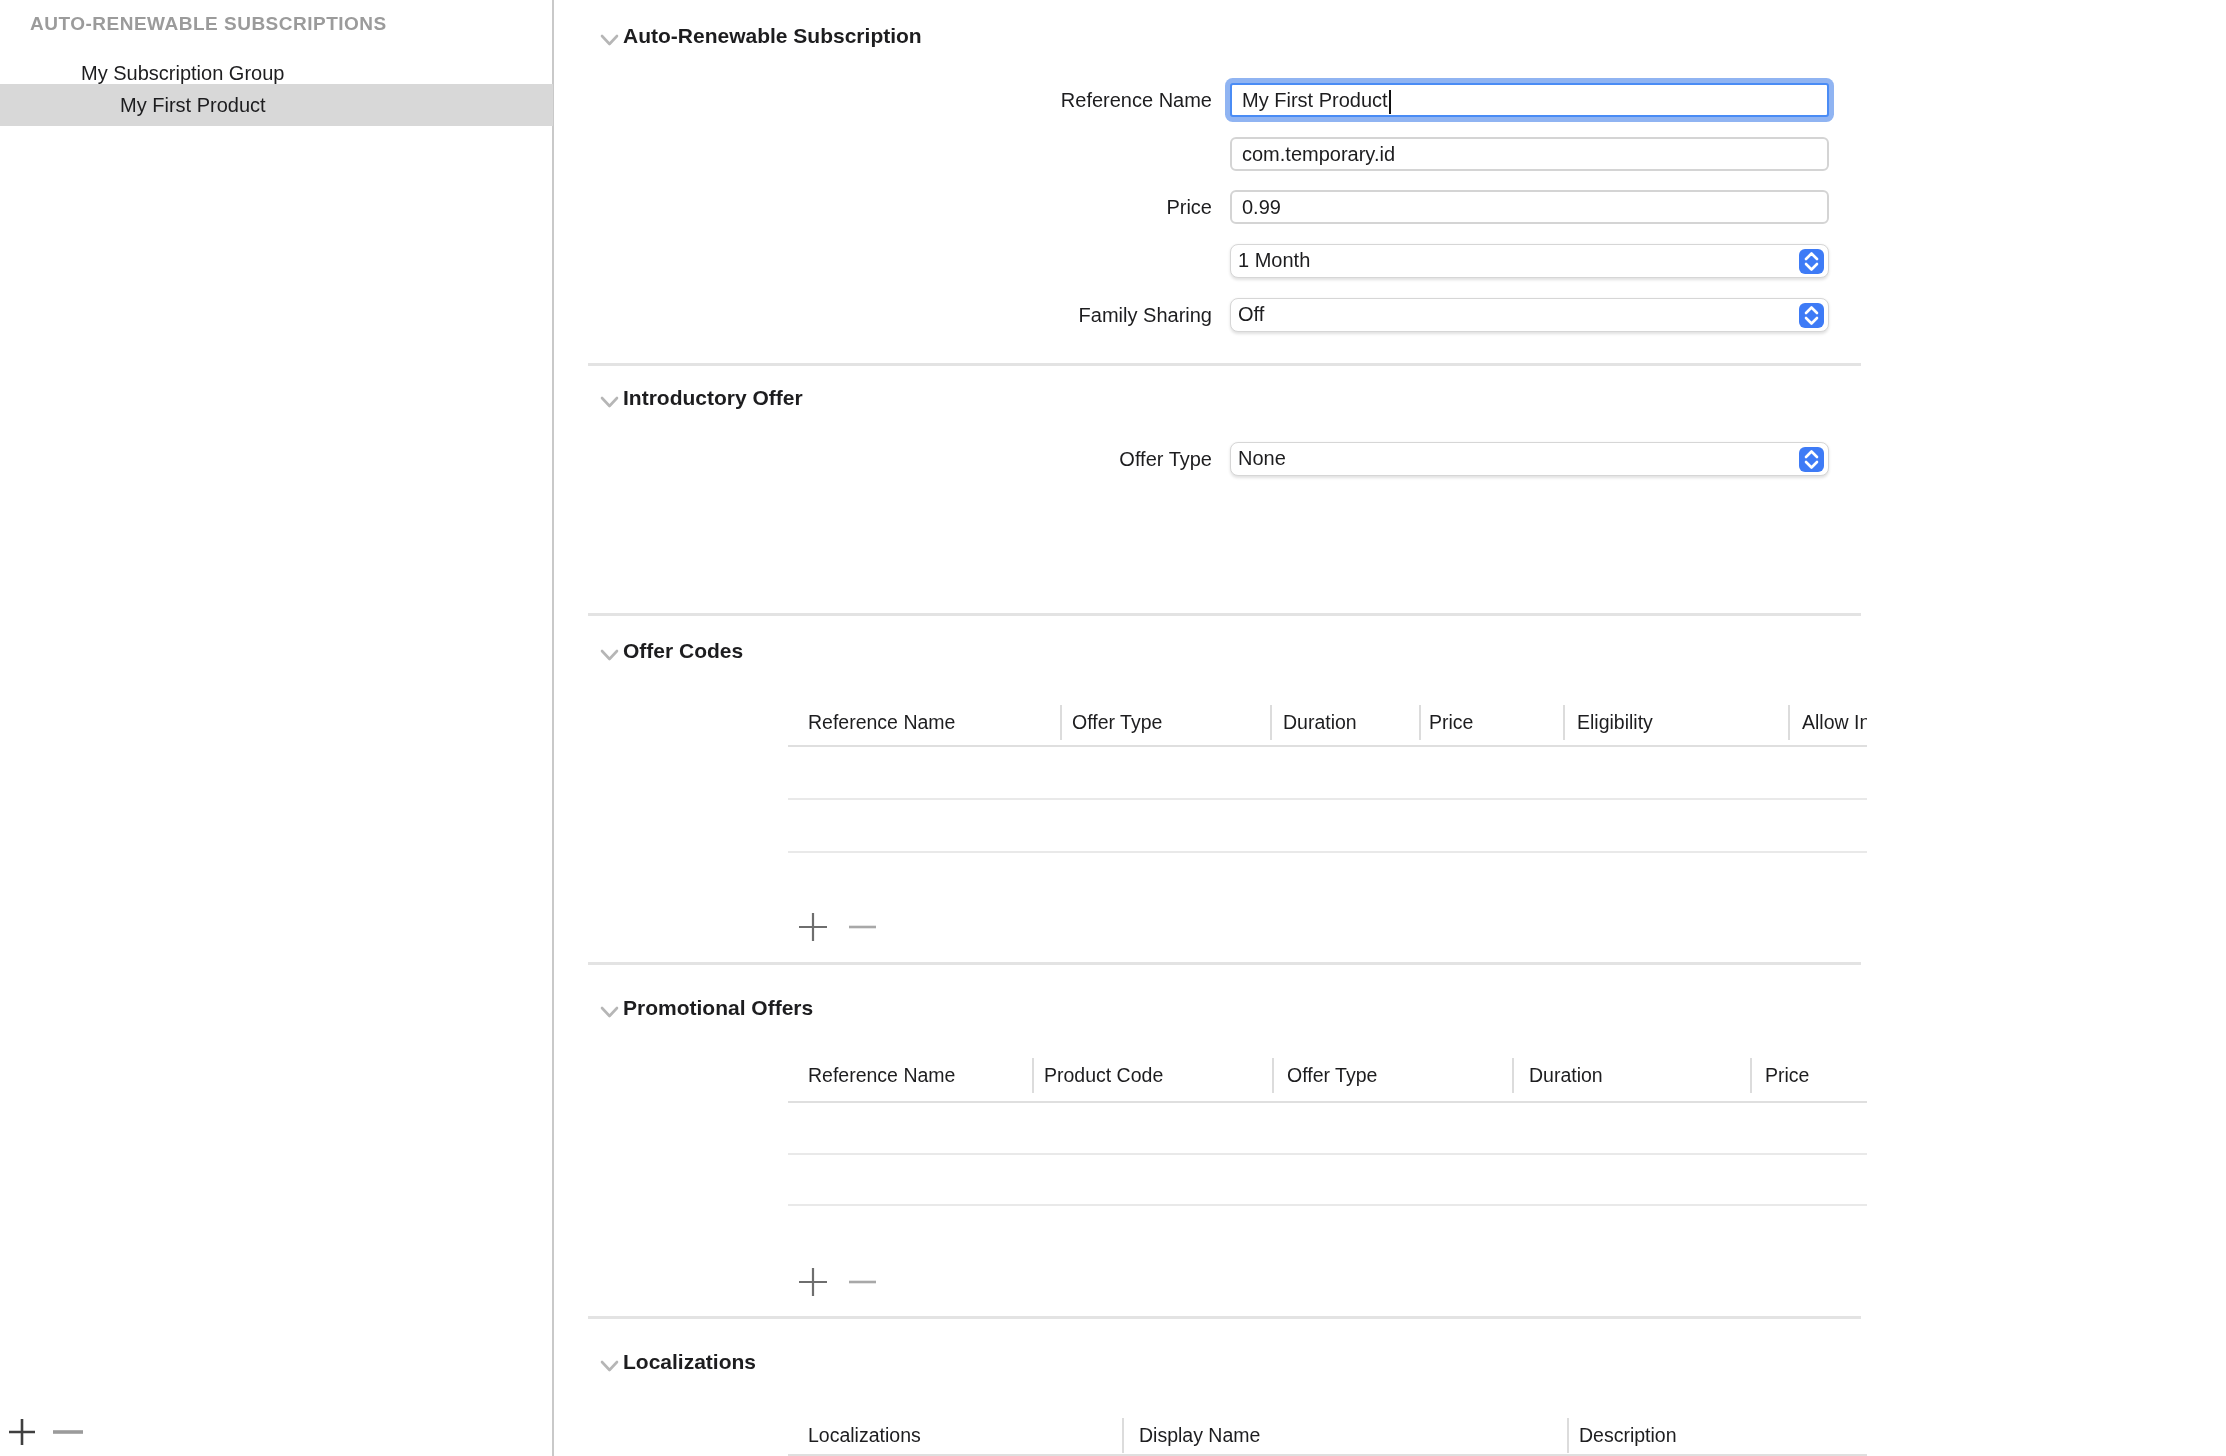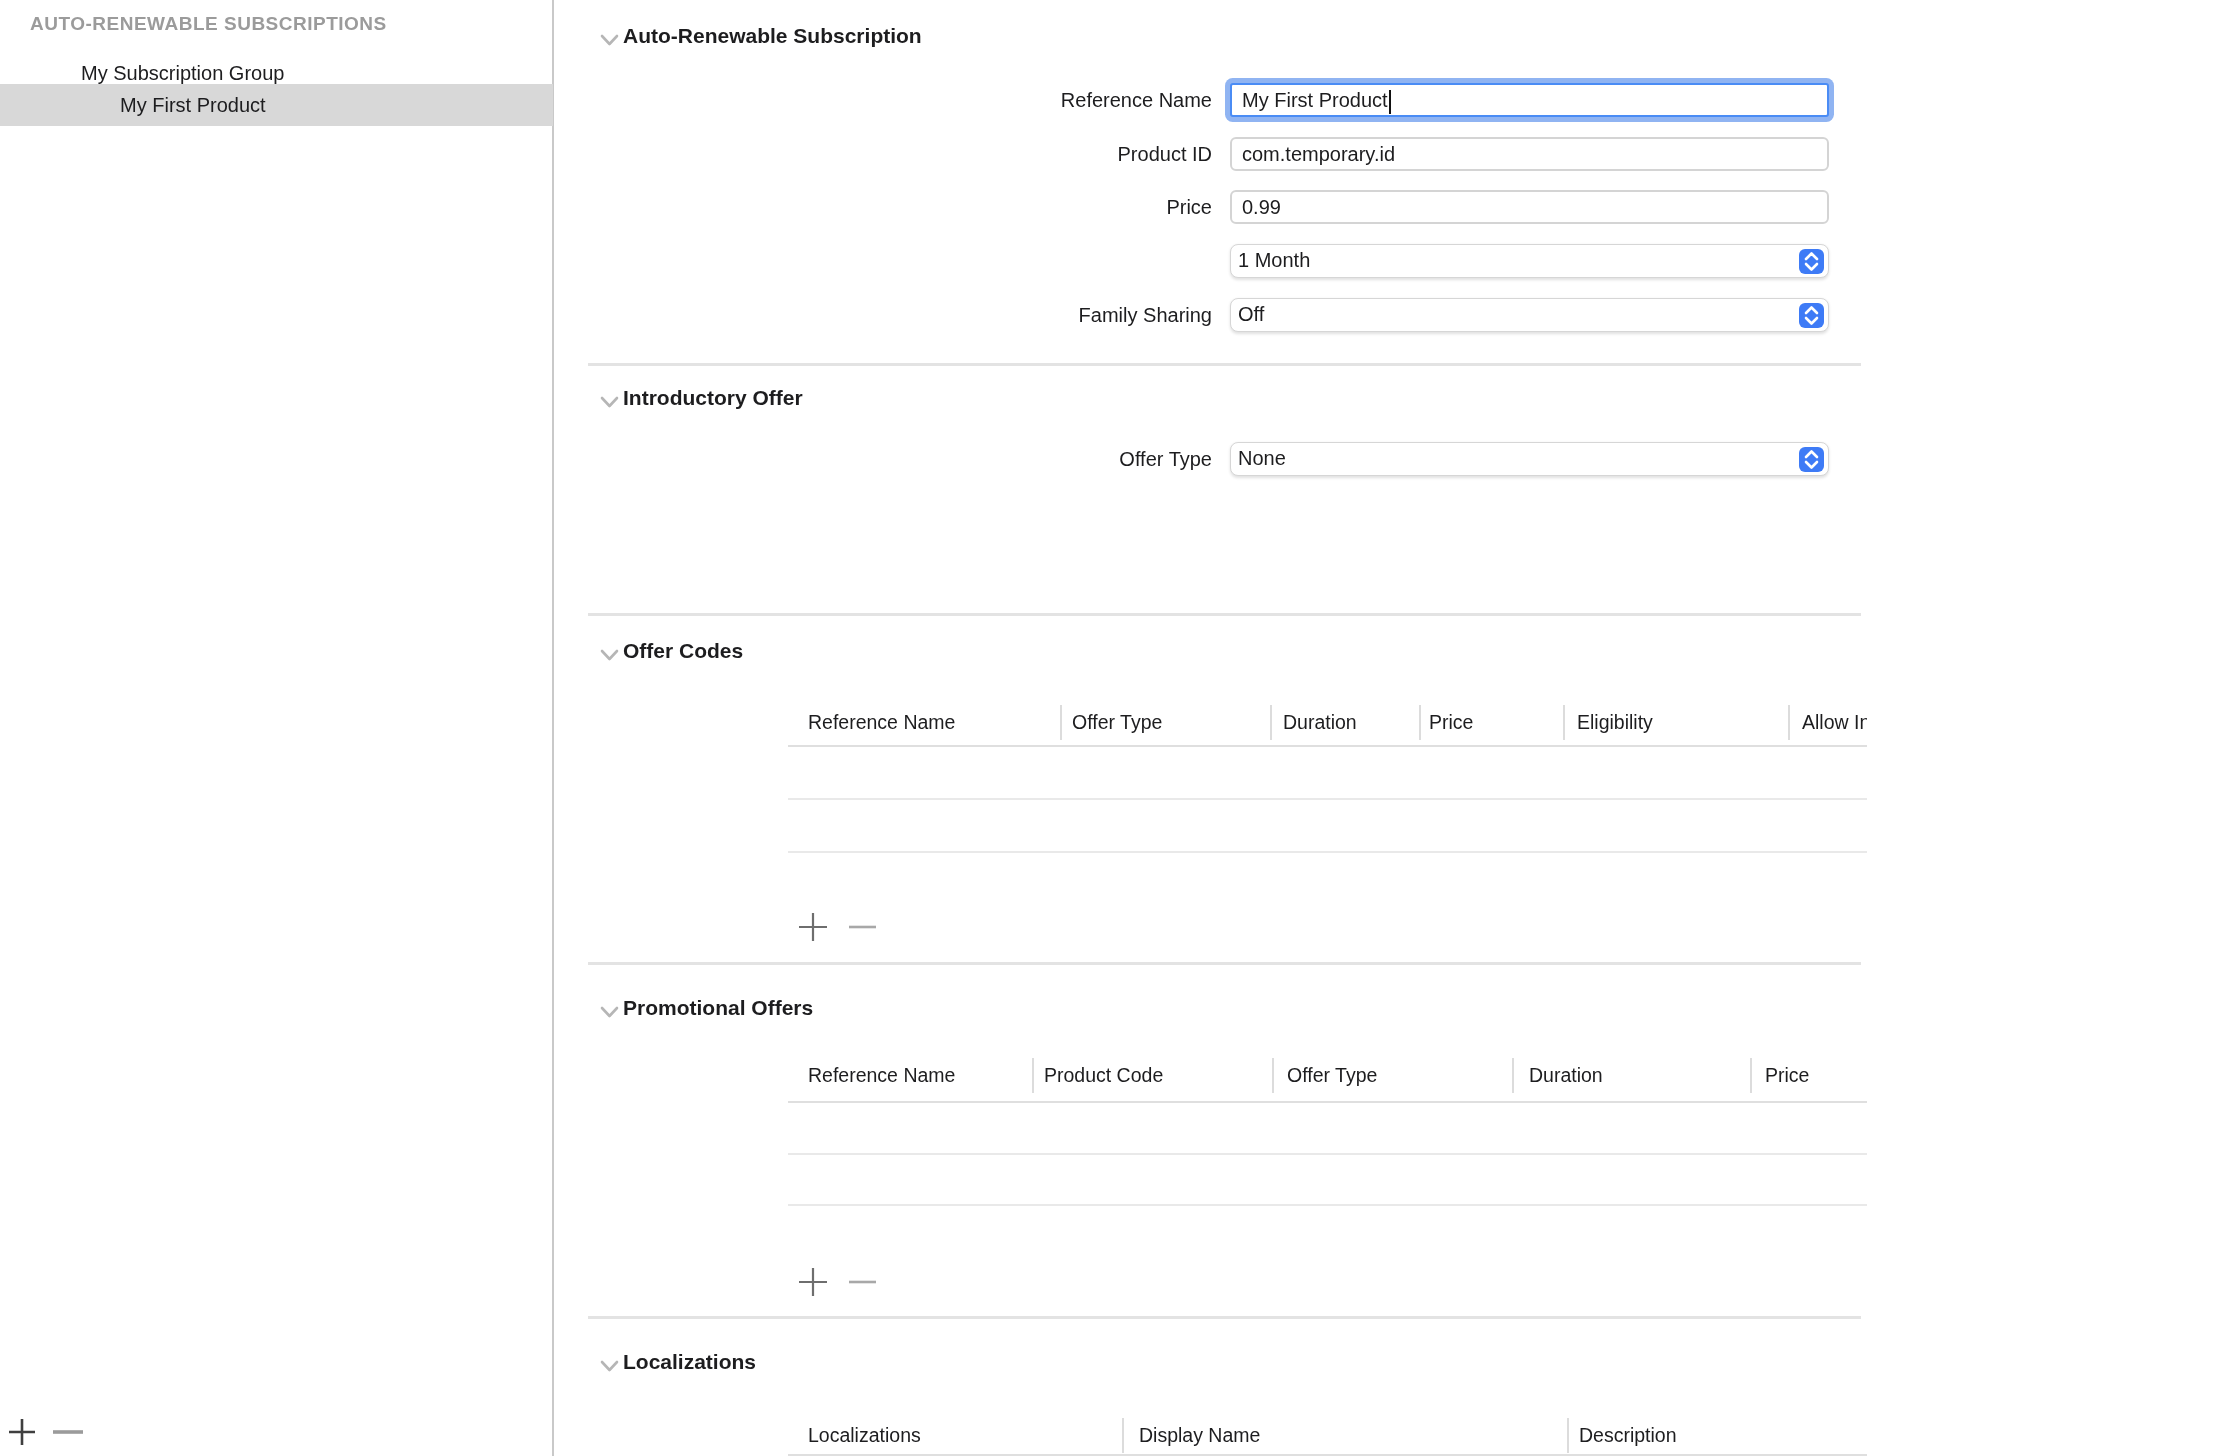--- a/index.html
+++ b/index.html
@@ -107,21 +107,20 @@
       </span>
       <span class="title">Auto-Renewable Subscription</span>
     </div>
 
     <div class="form-row row-refname">
       <div class="flabel">Reference Name</div>
       <div class="control textfield focused"><span>My First Product</span><span class="caret"></span></div>
     </div>
 
     <div class="form-row row-productid">
-      <div class="flabel">Product ID</div>
       <div class="control textfield"><span>com.temporary.id</span></div>
     </div>
 
     <div class="form-row row-price">
       <div class="flabel">Price</div>
       <div class="control textfield"><span>0.99</span></div>
     </div>
 
     <div class="form-row row-duration">
       <div class="control popup">

